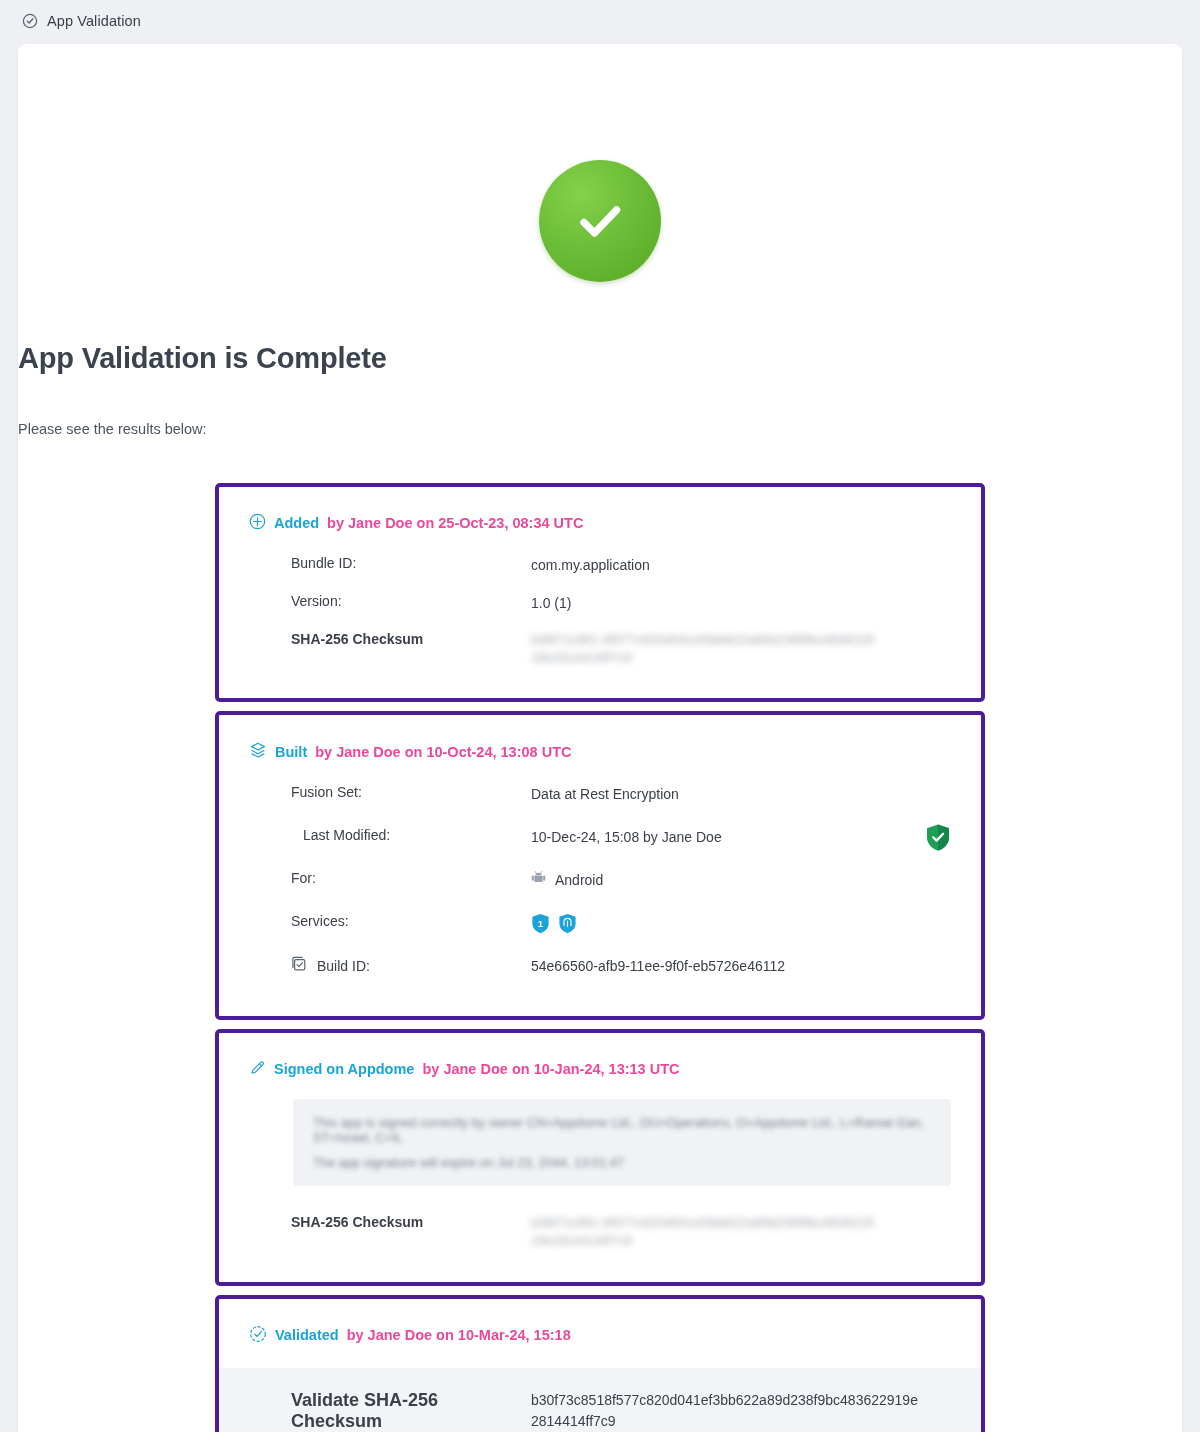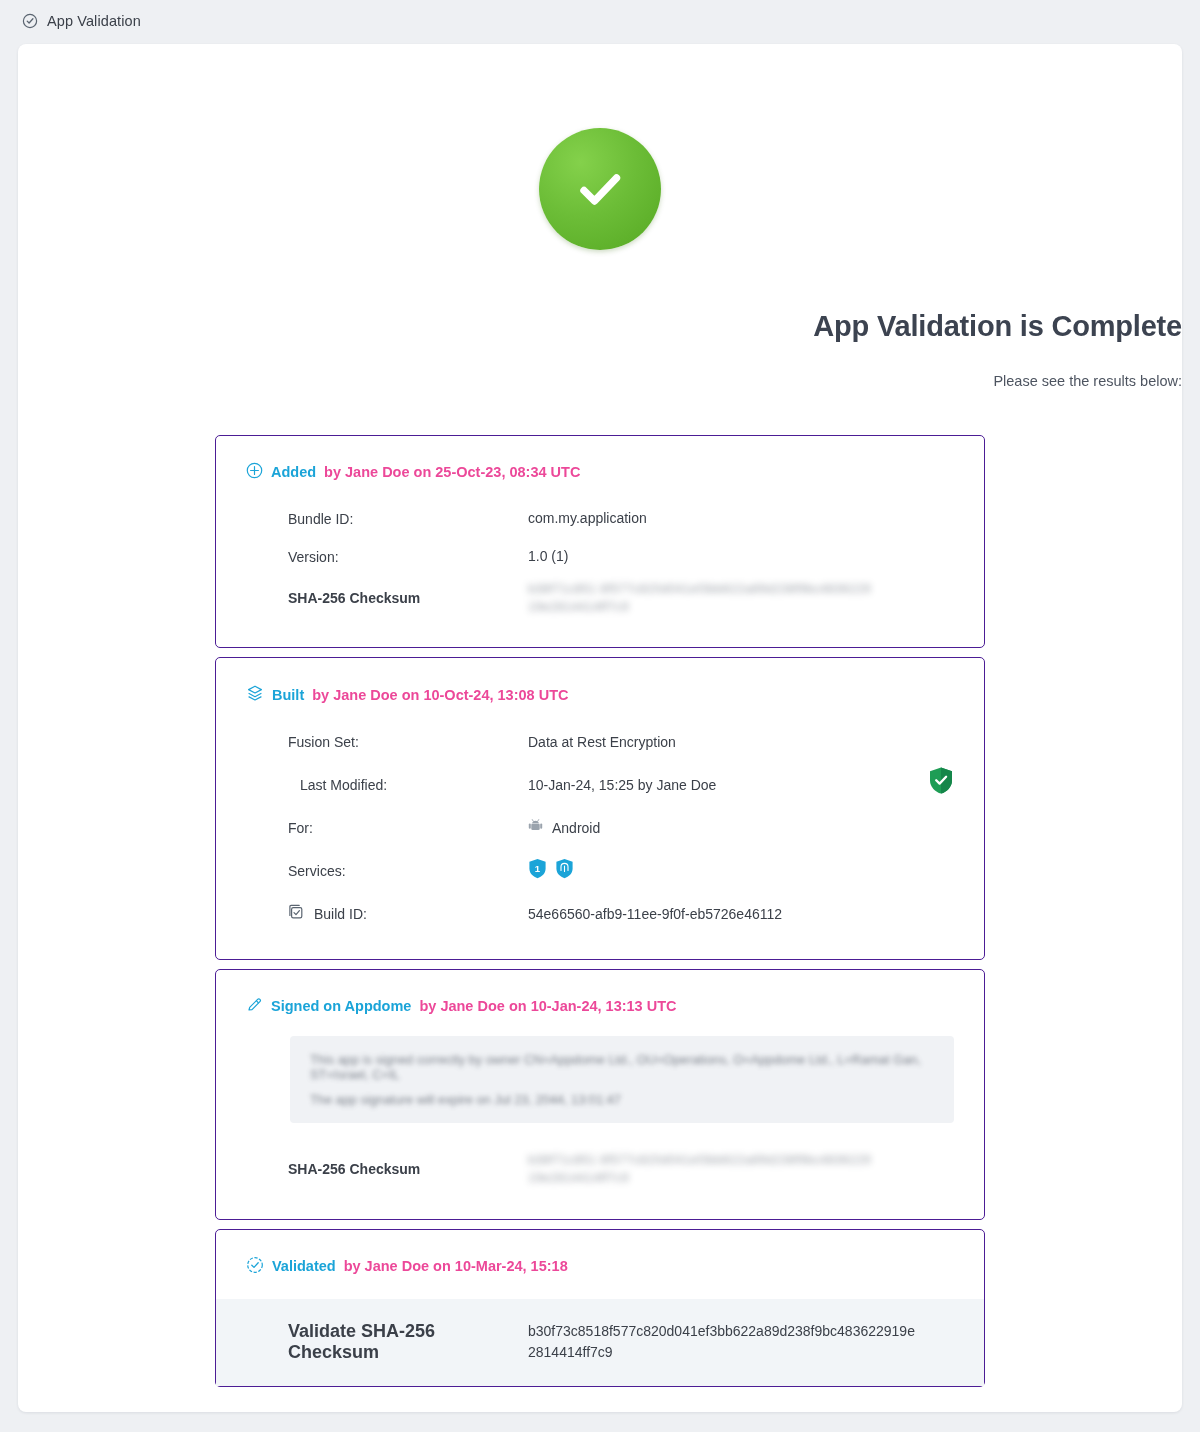--- a/index.html
+++ b/index.html
@@ -38,48 +38,48 @@
     left: 18px;
     top: 44px;
     width: 1164px;
     min-height: 1368px;
     background: #ffffff;
     border-radius: 8px;
     box-shadow: 0 1px 3px rgba(20,30,50,.09);
   }
 
   
-  .hero { padding-top: 84px; text-align: right; }
+  .hero { padding-top: 116px; text-align: left; }
   .check-circle {
     width: 122px; height: 122px;
     margin: 0 auto;
     border-radius: 50%;
     background: radial-gradient(circle at 34% 28%, #84d14b 0%, #6cbd37 46%, #55a822 100%);
     box-shadow: 0 2px 5px rgba(60,110,20,.25);
     display: flex; align-items: center; justify-content: center;
   }
   h1.title {
     font-size: 29px;
     font-weight: bold;
     color: #3c4350;
     margin: 60px 0 0 0;
     letter-spacing: -.2px;
   }
   .subtitle {
     font-size: 14.5px;
     color: #4d5460;
-    margin-top: 30px;
+    margin-top: 46px;
   }
 
   
   .sections { margin: 46px 197px 0 197px; }
 
   .section {
     background: #ffffff;
-    border: 1px solid #4c1d95;
+    border: 4px solid #4c1d95;
     border-radius: 5px;
     margin-bottom: 9px;
     padding: 20px 0 22px 0;
   }
   .section-head {
     display: flex;
     align-items: center;
     gap: 8px;
     padding: 6px 0 0 30px;
     font-size: 14.5px;
@@ -89,21 +89,21 @@
     font-weight: bold;
   }
   .section-head .sec-meta {
     color: #ec4899;
     font-weight: bold;
   }
 
   .rows { margin-top: 22px; }
   .row {
     display: flex;
-    align-items: center;
+    align-items: flex-start;
     padding: 0 30px 0 30px;
     min-height: 29px;
     margin-bottom: 9px;
     position: relative;
   }
   .row .lbl {
     width: 282px;
     padding-left: 42px;
     font-size: 14px;
     color: #3b4049;
@@ -246,21 +246,21 @@
           <span class="sec-label">Built</span>
           <span class="sec-meta">by Jane Doe on 10-Oct-24, 13:08 UTC</span>
         </div>
         <div class="rows">
           <div class="row">
             <div class="lbl">Fusion Set:</div>
             <div class="val">Data at Rest Encryption</div>
           </div>
           <div class="row" style="margin-top:14px;">
             <div class="lbl" style="padding-left:54px;">Last Modified:</div>
-            <div class="val">10-Jan-24, 15:25 by Jane Doe</div>
+            <div class="val">10-Dec-24, 15:08 by Jane Doe</div>
             <span class="shield-badge">
               <svg width="26" height="29" viewBox="0 0 26 29">
                 <path d="M13 1.4 L24 5.2 V14.4 C24 21 18.7 25.8 13 27.6 C7.3 25.8 2 21 2 14.4 V5.2 Z" fill="#1e9d55"></path>
                 <path d="M13 1.4 L24 5.2 V14.4 C24 21 18.7 25.8 13 27.6 Z" fill="#15864a"></path>
                 <path d="M8.2 14.2 L11.6 17.6 L18.1 10.8" fill="none" stroke="#ffffff" stroke-width="2.3" stroke-linecap="round" stroke-linejoin="round"></path>
               </svg>
             </span>
           </div>
           <div class="row" style="margin-top:14px;">
             <div class="lbl">For:</div>

